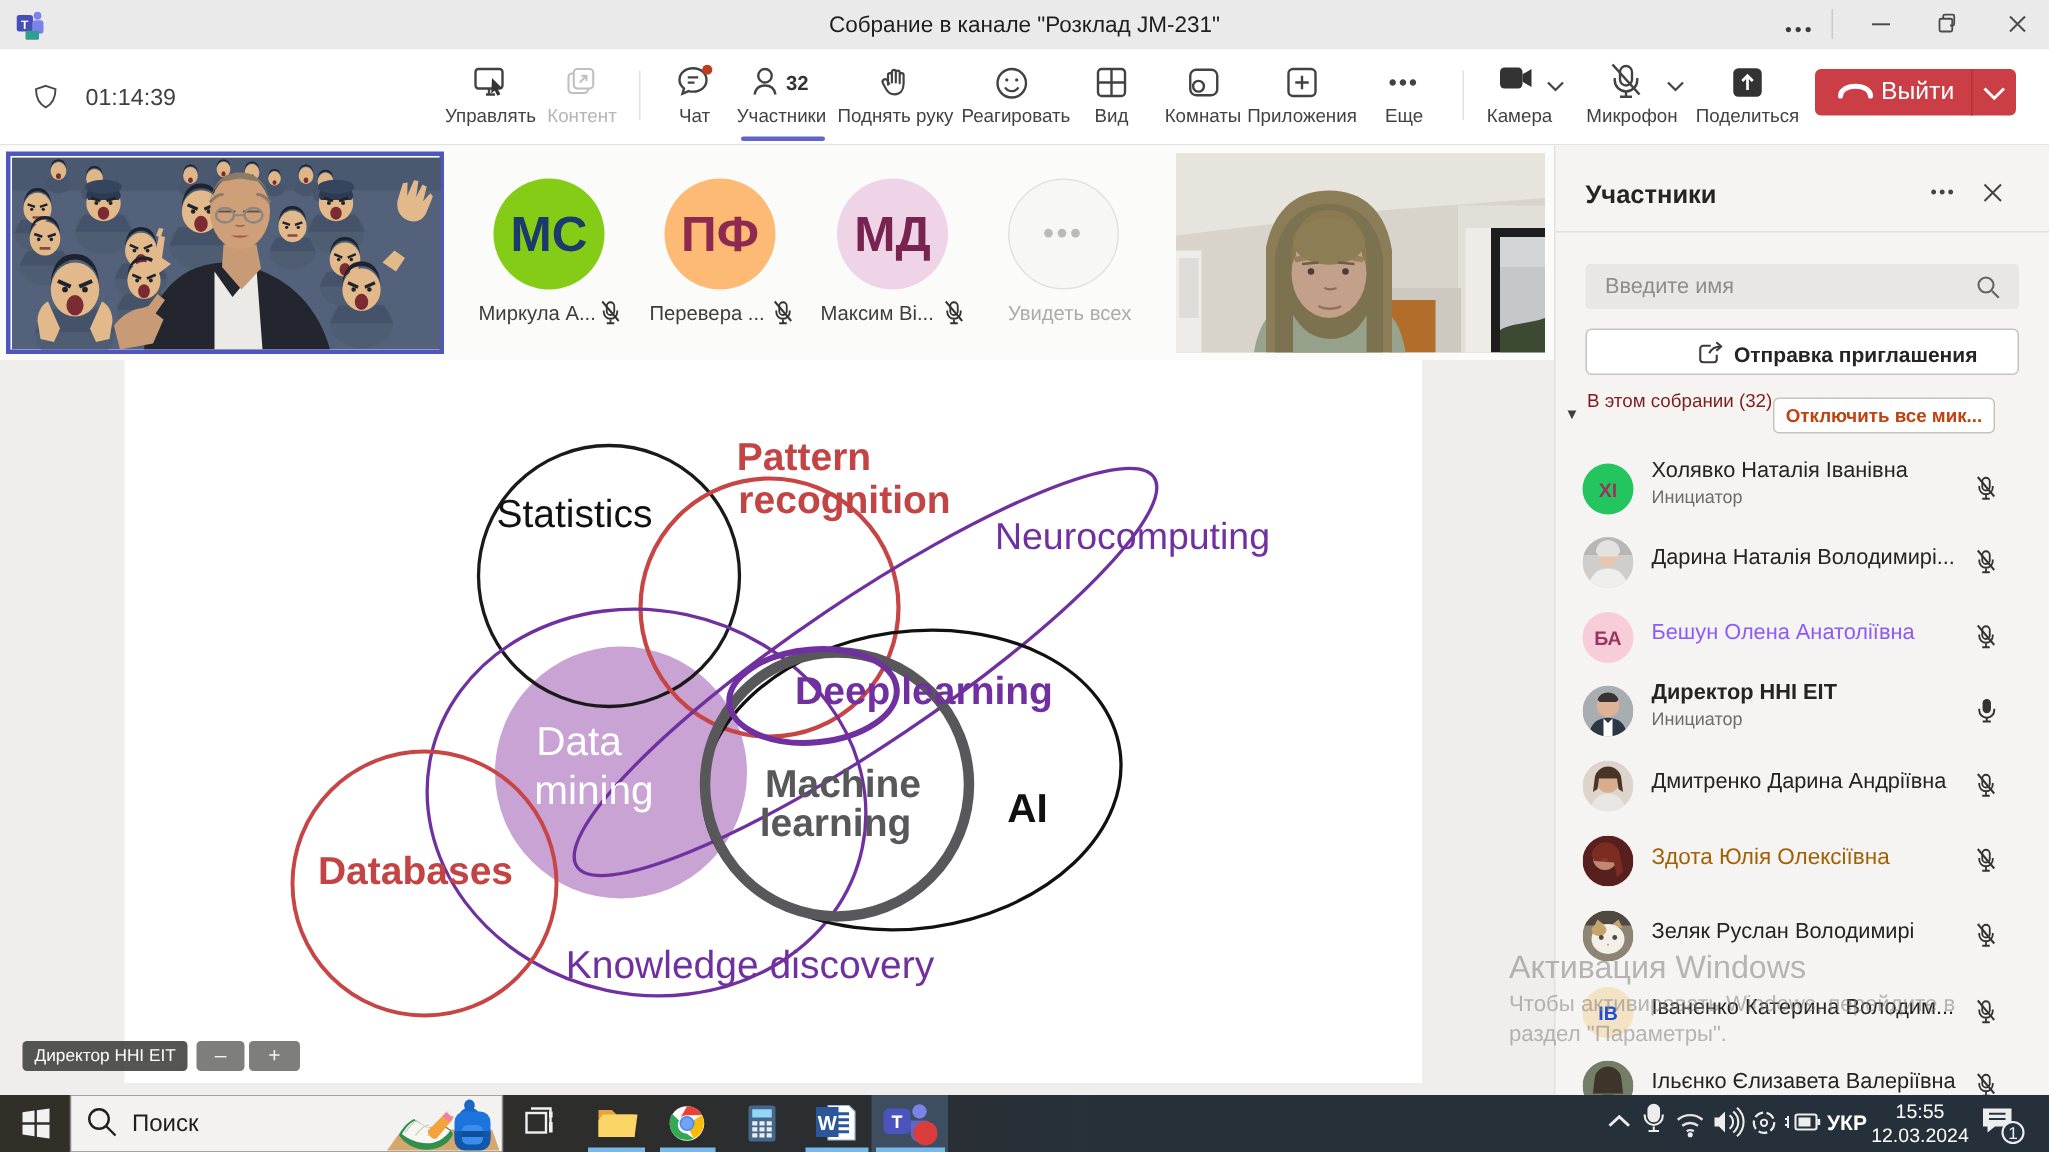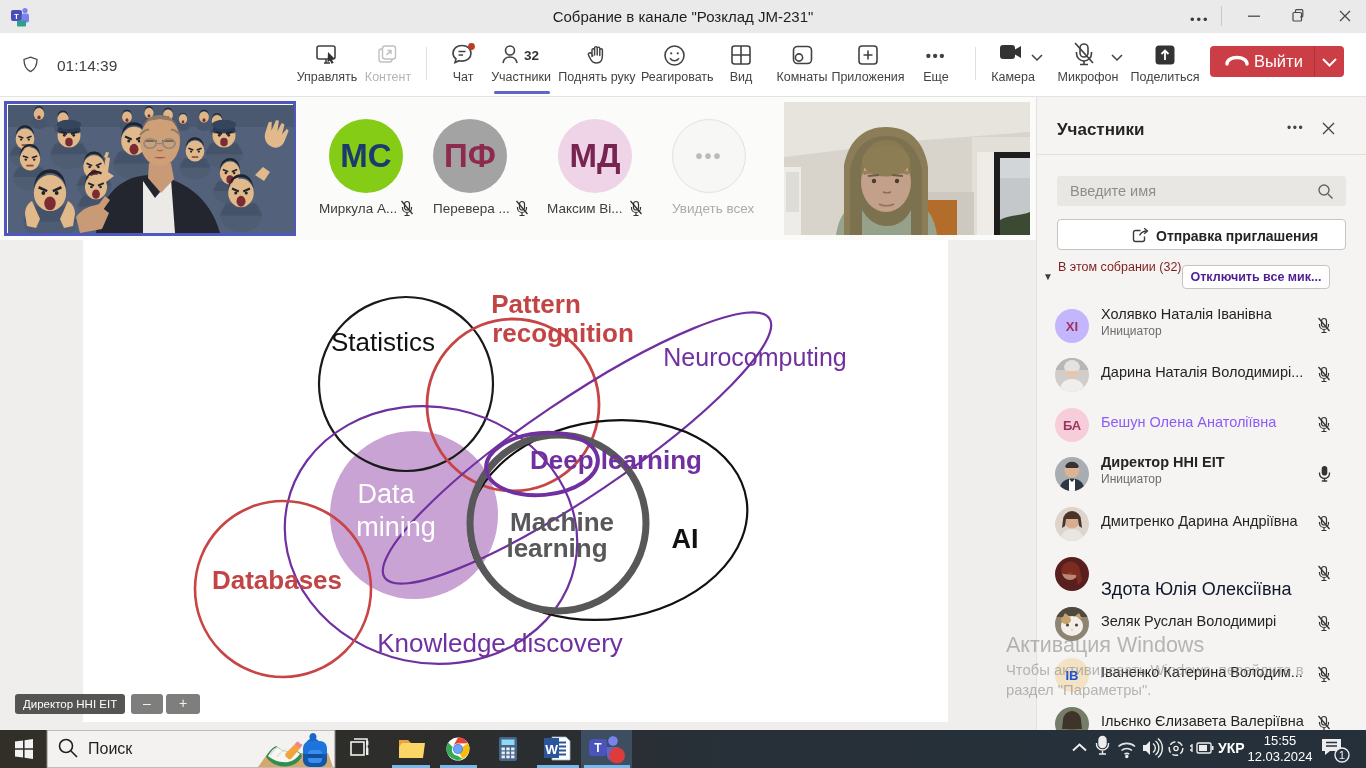--- a/index.html
+++ b/index.html
@@ -283,21 +283,21 @@
 <ellipse cx="161" cy="38.5" rx="6" ry="4.8" fill="none" stroke="#8d8780" stroke-width="1.6"></ellipse>
 <path d="M148 38.5h7" stroke="#8d8780" stroke-width="1.4"></path>
 <path d="M149 45c2 1 4 1 6 0" stroke="#a06a56" stroke-width="1.3" fill="none"></path>
 <path d="M146 52a8 4.5 0 0 0 12 0z" fill="#a05a52"></path>
 <path d="M68 112c7-9 16-13 24-11l9 7-7 16-22 4z" fill="#c89a76"></path>
 <path d="M82 102l9-3 6-8 5 4-7 10z" fill="#c89a76"></path>
 </svg>
   </div>
 
   <div class="avcirc" style="left:329px;background:#84cc16;color:#1c3a6e">МС</div>
-  <div class="avcirc" style="left:433px;background:#a3a3a3;color:#8e2a50">ПФ</div>
+  <div class="avcirc" style="left:443px;background:#fdba74;color:#8e2a50">ПФ</div>
   <div class="avcirc" style="left:558px;background:#efd3e6;color:#772451">МД</div>
   <div class="avcirc" style="left:672px;background:#f7f7f6;border:1px solid #e2e2e2;color:#bababa;font-size:20px;letter-spacing:2px">•••</div>
   <div class="avlabel" style="left:319px">Миркула А...</div>
   <div class="avlabel" style="left:433px">Перевера ...</div>
   <div class="avlabel" style="left:547px">Максим Ві...</div>
   <div class="avlabel" style="left:672px;color:#ababab">Увидеть всех</div>
   <svg class="abs micoff" style="left:399px;top:103px" width="16" height="17" viewBox="0 0 16 17">
         <rect x="5.5" y="1.5" width="5" height="8.5" rx="2.5" fill="none" stroke="#333" stroke-width="1.2"></rect>
         <path d="M3.5 7v1a4.5 4.5 0 0 0 9 0V7" fill="none" stroke="#333" stroke-width="1.2"></path>
         <path d="M8 13v2.5M5.5 15.5h5" stroke="#333" stroke-width="1.2"></path>
@@ -397,34 +397,34 @@
   <div class="abs" style="left:20px;top:122px;width:289px;height:31px;background:#fff;border:1px solid #c6c4c2;border-radius:4px;text-align:center">
     <svg class="abs" style="left:73px;top:7px" width="20" height="17" viewBox="0 0 20 17">
           <path d="M9.5 3.5h-5a2 2 0 0 0-2 2v7a2 2 0 0 0 2 2h7a2 2 0 0 0 2-2v-3" fill="none" stroke="#3b3b3b" stroke-width="1.4"></path>
           <path d="M8.5 8.5C10 5.5 13 4 16 4" fill="none" stroke="#3b3b3b" stroke-width="1.4"></path>
           <path d="M13.2 1.2L16.5 4l-3.3 2.8" fill="none" stroke="#3b3b3b" stroke-width="1.4" stroke-linejoin="round"></path>
         </svg>
     <div class="abs" style="left:98px;top:8px;font-size:14px;color:#242424;font-weight:bold">Отправка приглашения</div>
   </div>
   <div class="abs" style="left:6px;top:174px;color:#404040;font-size:10px">▼</div>
   <div class="abs" style="left:21px;top:163px;font-size:12.5px;color:#7f1d1d">В этом собрании (32)</div>
-  <div class="abs" style="left:145px;top:168px;width:148px;height:24px;background:#fff;border:1px solid #c6c4c2;border-radius:4px;font-size:12.5px;font-weight:bold;color:#4c1d95;text-align:center;line-height:22px">Отключить все мик...</div>
+  <div class="abs" style="left:145px;top:168px;width:148px;height:24px;background:#fff;border:1px solid #c6c4c2;border-radius:4px;font-size:12.5px;font-weight:bold;color:#c2410c;text-align:center;line-height:22px">Отключить все мик...</div>
   <div id="plist">
   <svg width="0" height="0" style="position:absolute">
           <defs>
     <g id="micoff">
               <rect x="5.5" y="1.5" width="5" height="8.5" rx="2.5" fill="none" stroke="#333" stroke-width="1.2"></rect>
               <path d="M3.5 7v1a4.5 4.5 0 0 0 9 0V7" fill="none" stroke="#333" stroke-width="1.2"></path>
               <path d="M8 13v2.5M5.5 15.5h5" stroke="#333" stroke-width="1.2"></path>
               <path d="M2.5 1l11 13" stroke="#333" stroke-width="1.3"></path>
             </g>
   </defs>
         </svg>
 
-  <div class="avcirc" style="left:18px;top:212px;width:34px;height:34px;font-size:13px;background:#c4b5fd;color:#99355f">ХІ</div>
+  <div class="avcirc" style="left:18px;top:212px;width:34px;height:34px;font-size:13px;background:#22c55e;color:#99355f">ХІ</div>
   <div class="abs" style="left:64px;top:209px;font-size:14.5px;color:#242424">Холявко Наталія Іванівна</div>
   <div class="abs" style="left:64px;top:227px;font-size:12px;color:#6e6c6a">Инициатор</div>
   <svg class="abs" style="left:279px;top:220px" width="16" height="17" viewBox="0 0 16 17">
           <use href="#micoff"></use>
         </svg>
 
   <div class="abs" style="left:18px;top:261px;width:34px;height:34px;border-radius:50%;overflow:hidden"><svg width="34" height="34">
             <rect width="34" height="34" fill="#cfcecc"></rect>
             <rect x="0" y="0" width="34" height="12" fill="#b9b7b4"></rect>
             <circle cx="17" cy="13" r="7" fill="#e6c6ae"></circle>
@@ -467,21 +467,21 @@
   <svg class="abs" style="left:279px;top:418px" width="16" height="17" viewBox="0 0 16 17">
           <use href="#micoff"></use>
         </svg>
 
   <div class="abs" style="left:18px;top:460px;width:34px;height:34px;border-radius:50%;overflow:hidden"><svg width="34" height="34">
             <rect width="34" height="34" fill="#57201e"></rect>
             <circle cx="15" cy="15" r="8" fill="#c08873"></circle>
             <path d="M6 14a9.5 9.5 0 0 1 19 0l2 10-4 4-2-10-13-1z" fill="#7d2c22"></path>
             <path d="M13 17a2 2 0 0 1 4 0" fill="#8c3a2c"></path>
           </svg></div>
-  <div class="abs" style="left:64px;top:482px;font-size:18px;color:#0f172a">Здота Юлія Олексіївна</div>
+  <div class="abs" style="left:64px;top:466px;font-size:15px;color:#a16207">Здота Юлія Олексіївна</div>
   <svg class="abs" style="left:279px;top:468px" width="16" height="17" viewBox="0 0 16 17">
           <use href="#micoff"></use>
         </svg>
 
   <div class="abs" style="left:18px;top:510px;width:34px;height:34px;border-radius:50%;overflow:hidden"><svg width="34" height="34">
             <rect width="34" height="34" fill="#8d8474"></rect>
             <rect width="34" height="10" fill="#4e4a40"></rect>
             <path d="M7 12l3-6 5 4zM27 12l-3-6-5 4z" fill="#c7a36b"></path>
             <ellipse cx="17" cy="19" rx="11" ry="10" fill="#f3efe8"></ellipse>
             <ellipse cx="11" cy="13" rx="5" ry="4" fill="#c7a36b"></ellipse>

